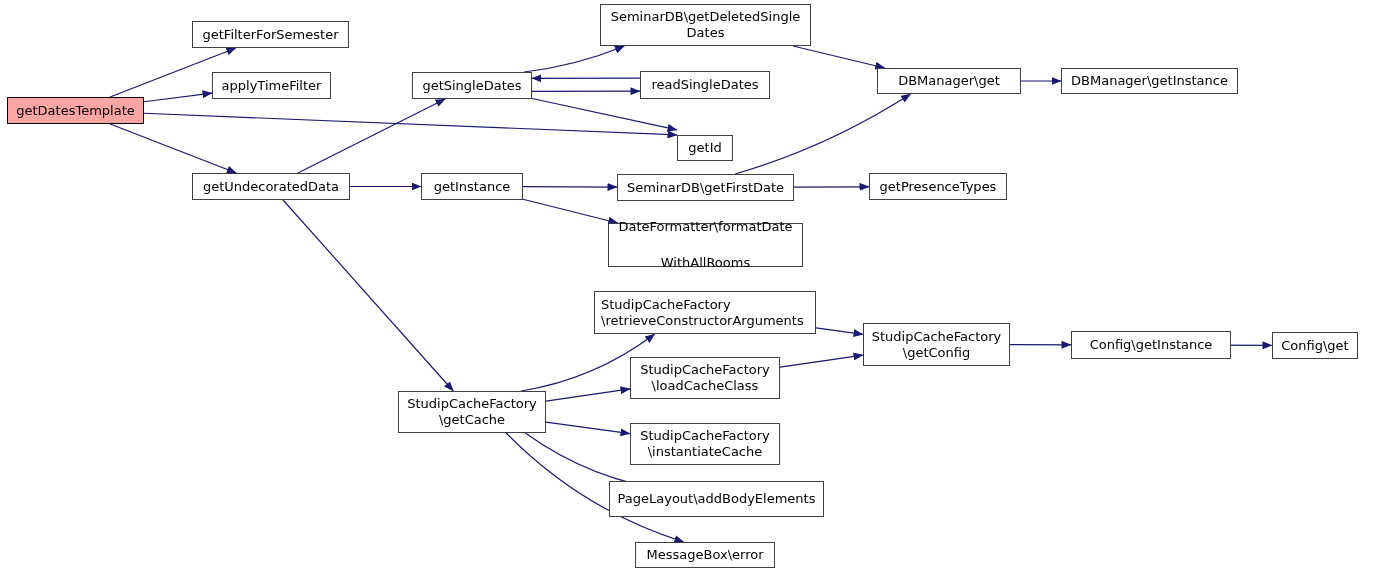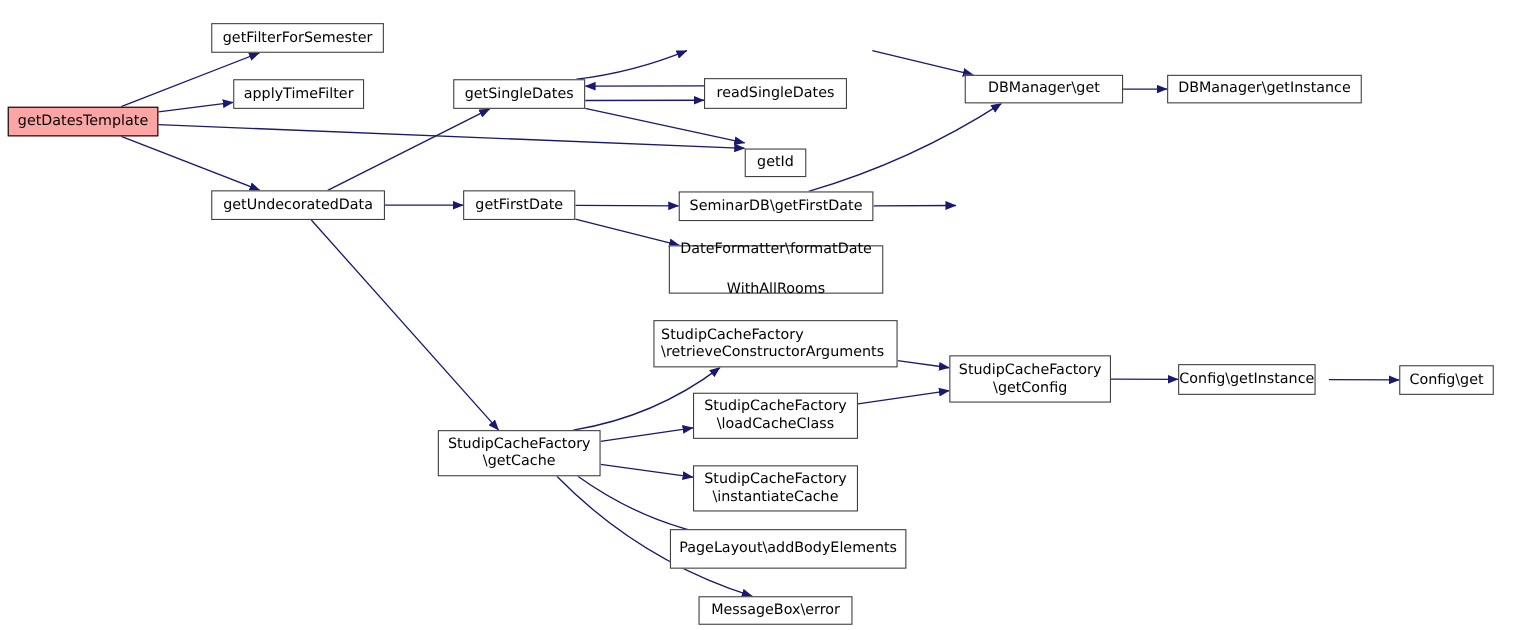--- a/index.html
+++ b/index.html
@@ -77,40 +77,47 @@
     </div>
     <div class="node" style="left: 192px; top: 21px; width: 157px; height: 27px;">
       <span class="nline">getFilterForSemester</span>
     </div>
     <div class="node" style="left: 212px; top: 72px; width: 119px; height: 27px;">
       <span class="nline">applyTimeFilter</span>
     </div>
     <div class="node" style="left: 412px; top: 72px; width: 120px; height: 27px;">
       <span class="nline">getSingleDates</span>
     </div>
+    <div class="node" style="left: 600px; top: 4px; width: 211px; height: 42px;">
+      <span class="nline">SeminarDB\getDeletedSingle</span>
+      <span class="nline">Dates</span>
+    </div>
     <div class="node" style="left: 640px; top: 71px; width: 130px; height: 28px;">
       <span class="nline">readSingleDates</span>
     </div>
     <div class="node" style="left: 677px; top: 135px; width: 56px; height: 26px; text-align: right;">
       <span class="nline">getId</span>
     </div>
     <div class="node" style="left: 877px; top: 68px; width: 144px; height: 26px;">
       <span class="nline">DBManager\get</span>
     </div>
     <div class="node" style="left: 1061px; top: 68px; width: 177px; height: 26px;">
       <span class="nline">DBManager\getInstance</span>
     </div>
     <div class="node" style="left: 192px; top: 173px; width: 158px; height: 27px;">
       <span class="nline">getUndecoratedData</span>
     </div>
     <div class="node" style="left: 421px; top: 173px; width: 102px; height: 27px;">
-      <span class="nline">getFirstDate</span>
+      <span class="nline">getInstance</span>
     </div>
     <div class="node" style="left: 617px; top: 174px; width: 177px; height: 27px;">
       <span class="nline">SeminarDB\getFirstDate</span>
+    </div>
+    <div class="node" style="left: 869px; top: 173px; width: 138px; height: 27px;">
+      <span class="nline">getPresenceTypes</span>
     </div>
     <div class="node" style="left: 608px; top: 223px; width: 195px; height: 44px; gap: 20px;">
       <span class="nline">DateFormatter\formatDate</span>
       <span class="nline">WithAllRooms</span>
     </div>
     <div class="node" style="left: 398px; top: 391px; width: 148px; height: 42px;">
       <span class="nline">StudipCacheFactory</span>
       <span class="nline">\getCache</span>
     </div>
     <div class="node left" style="left: 594px; top: 291px; width: 222px; height: 43px;">
@@ -122,21 +129,21 @@
       <span class="nline">\loadCacheClass</span>
     </div>
     <div class="node" style="left: 630px; top: 423px; width: 150px; height: 42px;">
       <span class="nline">StudipCacheFactory</span>
       <span class="nline">\instantiateCache</span>
     </div>
     <div class="node" style="left: 863px; top: 323px; width: 147px; height: 43px;">
       <span class="nline">StudipCacheFactory</span>
       <span class="nline">\getConfig</span>
     </div>
-    <div class="node" style="left: 1071px; top: 331px; width: 125px; height: 28px;">
+    <div class="node" style="left: 1071px; top: 331px; width: 160px; height: 28px;">
       <span class="nline">Config\getInstance</span>
     </div>
     <div class="node" style="left: 1272px; top: 332px; width: 86px; height: 27px;">
       <span class="nline">Config\get</span>
     </div>
     <div class="node" style="left: 598px; top: 481px; width: 215px; height: 36px; margin-left: 11px;">
       <span class="nline">PageLayout\addBodyElements</span>
     </div>
     <div class="node" style="left: 635px; top: 542px; width: 140px; height: 26px;">
       <span class="nline">MessageBox\error</span>

